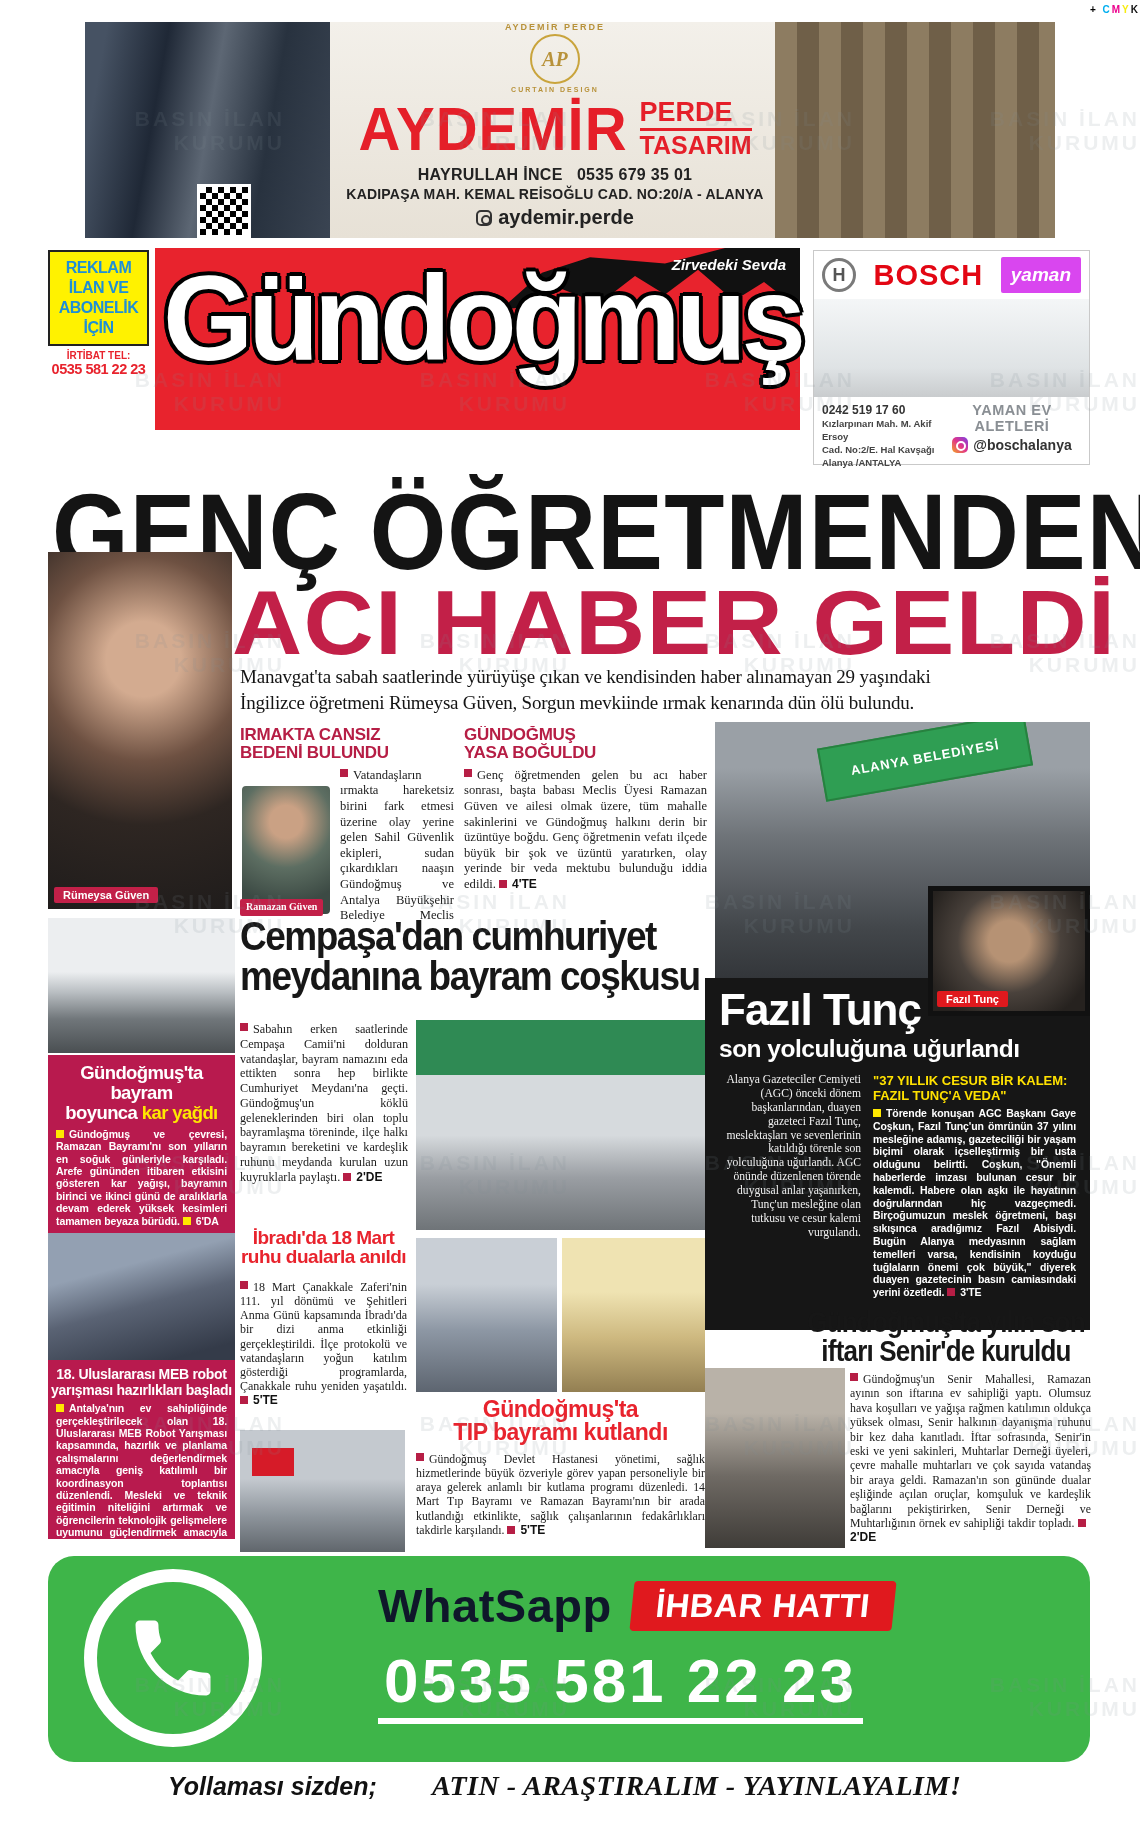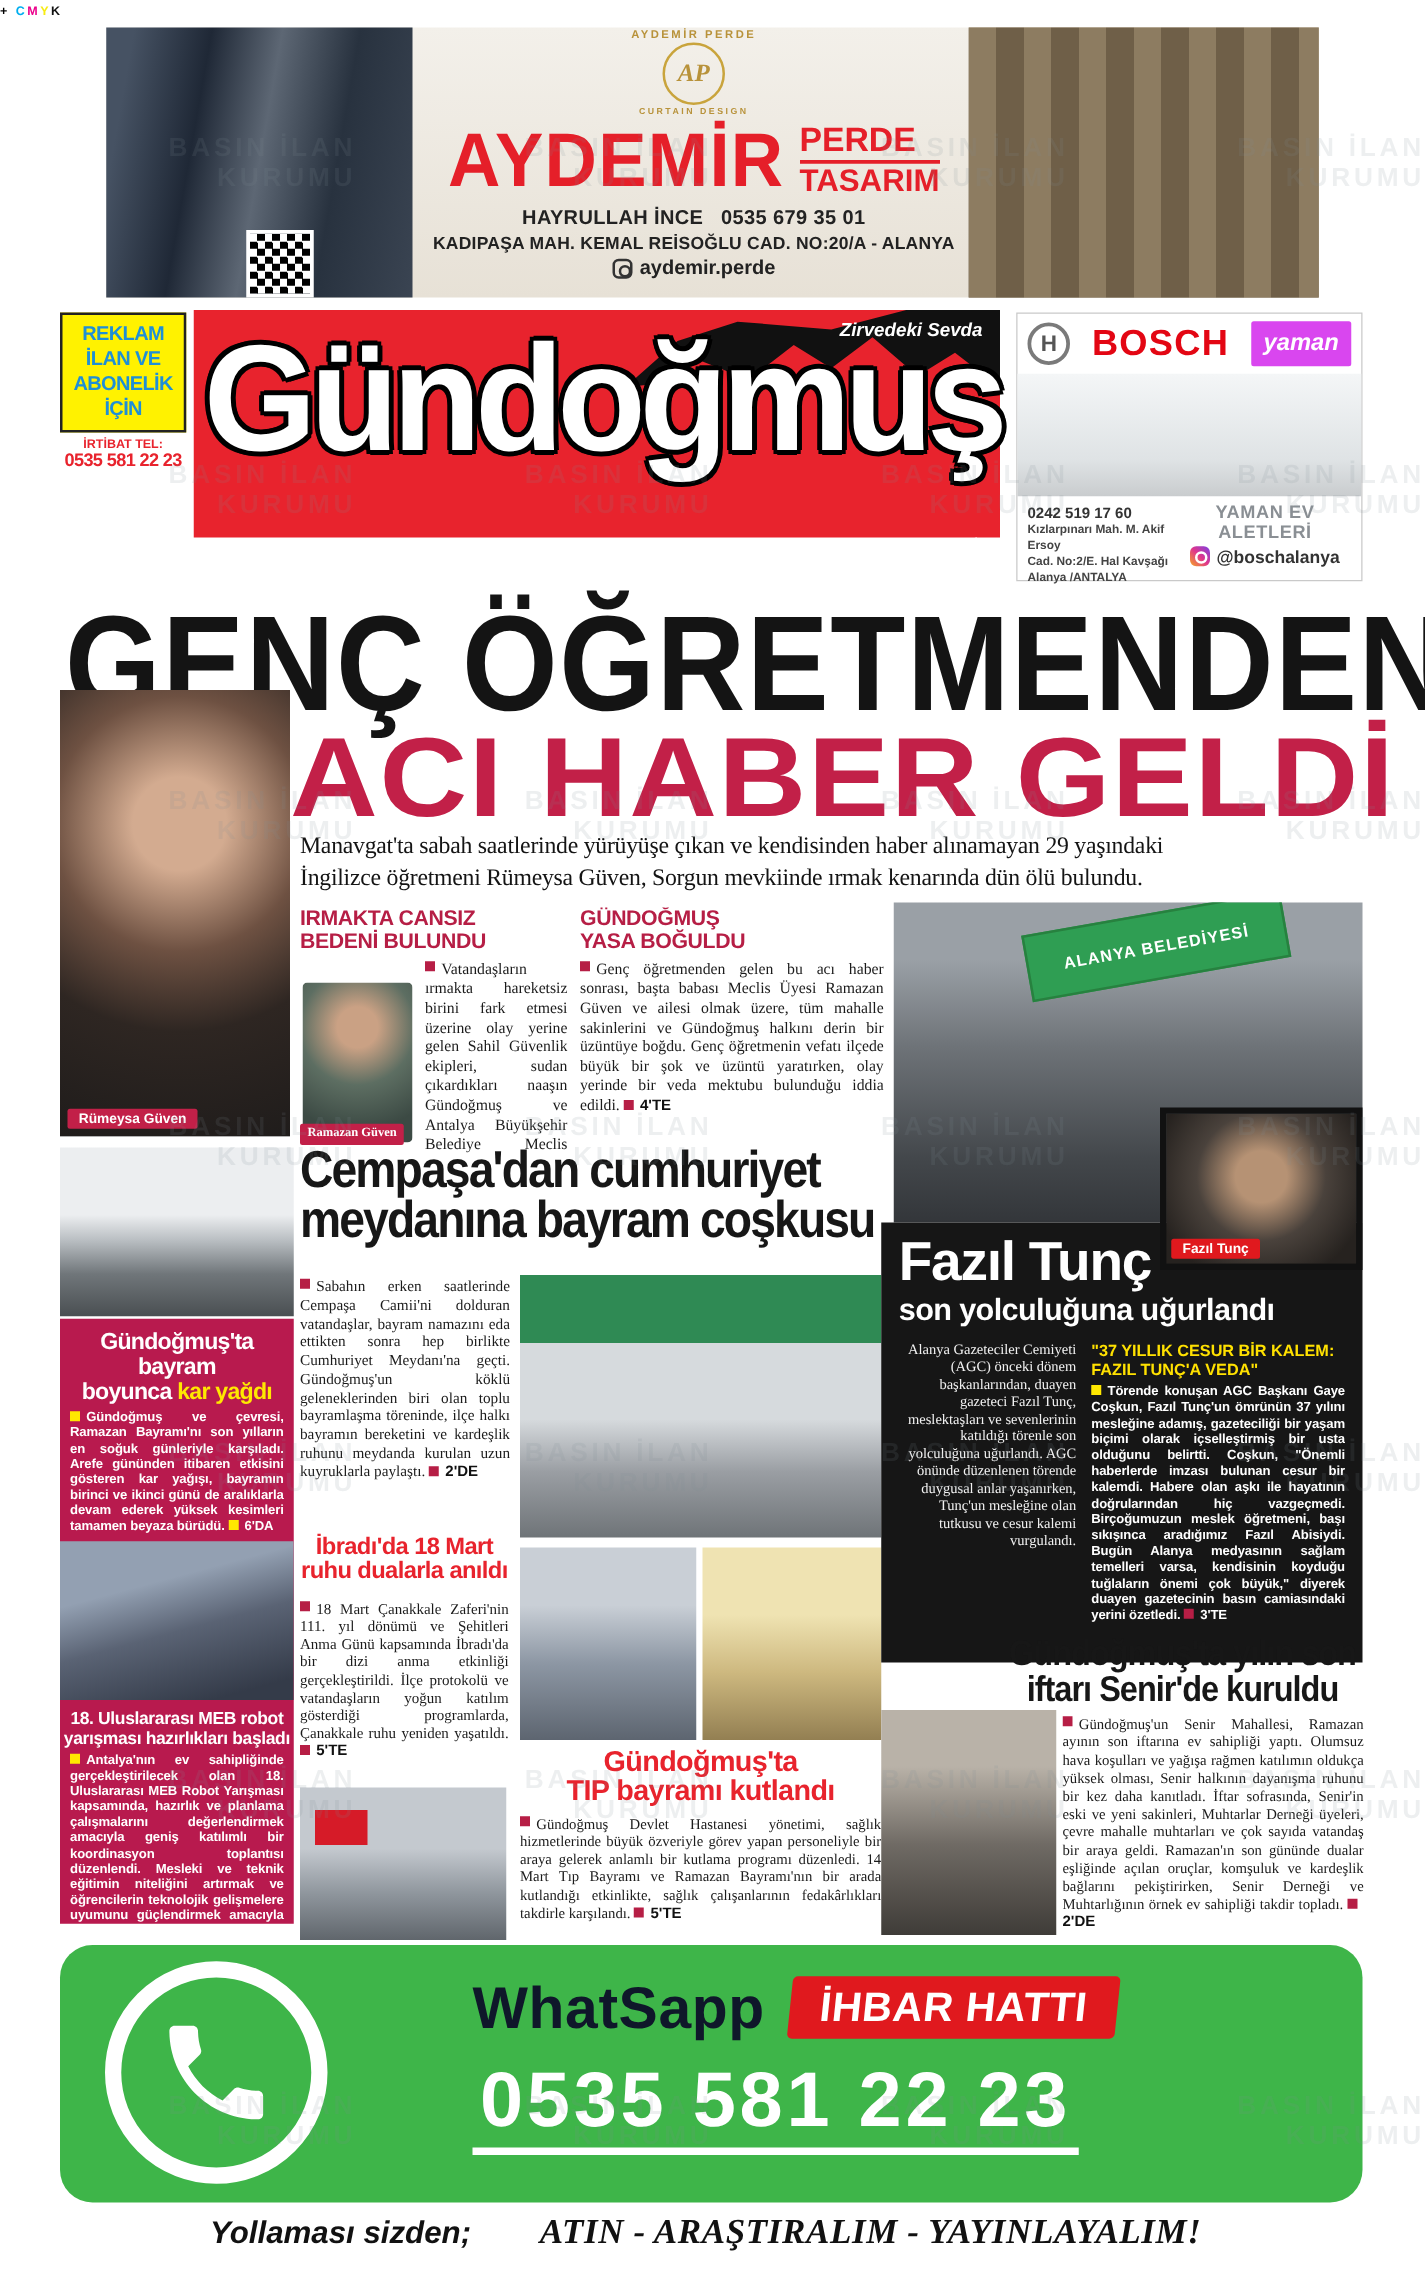--- a/index.html
+++ b/index.html
@@ -28,21 +28,21 @@
                    display:flex; align-items:center; justify-content:center; color:#b8923a;
                    font-family:"Liberation Serif",serif; font-style:italic; font-weight:700; font-size:20px; }
   .brand-row { display:flex; justify-content:center; align-items:center; gap:12px; margin-top:2px; }
   .brand-main { color:#e51f29; font-size:58px; font-weight:700; letter-spacing:1px; transform:scaleY(1.05); }
   .brand-sub { text-align:left; color:#e51f29; font-weight:700; line-height:1; }
   .brand-sub .s1 { font-size:27px; border-bottom:3px solid #e51f29; padding-bottom:2px; }
   .brand-sub .s2 { font-size:25px; padding-top:2px; }
   .ad-contact { font-size:16px; font-weight:700; color:#222; margin-top:4px; letter-spacing:0.3px; }
   .ad-address { font-size:14px; font-weight:700; color:#222; margin-top:2px; letter-spacing:0.2px; }
   .ad-insta { display:flex; justify-content:center; align-items:center; gap:6px; margin-top:4px;
-              font-size:16px; font-weight:700; color:#222; }
+              font-size:20px; font-weight:700; color:#222; }
   .ig-icon { display:inline-block; width:16px; height:16px; border-radius:5px; border:2px solid #333; position:relative; }
   .ig-icon::after { content:""; position:absolute; left:3px; top:3px; width:6px; height:6px; border:2px solid #333; border-radius:50%; }
   .ig-icon.grad { border:none; background:linear-gradient(45deg,#f5a623,#e0358b,#7b3fe4); }
   .ig-icon.grad::after { left:4px; top:4px; border-color:#fff; }
   .qr { position:absolute; left:112px; bottom:0px; width:54px; height:54px; border:3px solid #fff;
         background:repeating-conic-gradient(#000 0 25%, #fff 0 50%) 0 0 / 12px 12px; }
   
   .promo { left:48px; top:250px; width:101px; height:146px; }
   .promo-y { background:#fff200; border:2px solid #222; height:96px; text-align:center; padding-top:6px; }
   .promo-y div { color:#1f8fd6; font-weight:700; font-size:16px; line-height:1.25; letter-spacing:-0.5px; }
@@ -152,21 +152,21 @@
   .wa-brand { color:#0f172a; font-weight:700; font-size:47px; letter-spacing:0.5px; }
   .wa-badge { background:#e0191e; color:#fff; font-weight:700; font-size:33px; padding:6px 24px;
               border-radius:4px; transform:skewX(-6deg); letter-spacing:0.5px; }
   .wa-number { display:inline-block; margin-top:12px; color:#fff; font-weight:700; font-size:62px;
                letter-spacing:3px; border-bottom:6px solid #fff; padding:0 6px 2px; }
   .wa-foot { left:48px; top:1770px; width:1042px; display:flex; align-items:baseline; gap:55px; padding-left:120px; }
   .wa-foot .f1 { font-weight:700; font-style:italic; font-size:25px; color:#111; }
   .wa-foot .f2 { font-family:"Liberation Serif",serif; font-weight:700; font-style:italic; font-size:28px;
                  color:#111; letter-spacing:0.5px; }
   
-  .marks { left:0; top:4px; width:100%; text-align:left; font-size:10px; font-weight:700; letter-spacing:2px; }
+  .marks { left:0; top:4px; width:100%; text-align:right; font-size:10px; font-weight:700; letter-spacing:2px; }
   .marks .c{color:#00aeef}.marks .m{color:#ec008c}.marks .y{color:#f7ec13}.marks .k{color:#111}
 </style>
 </head>
 <body>
 
 <div class="page">
 
   <div class="abs marks">
     <span>+</span>
     <span class="c">C</span><span class="m">M</span><span class="y">Y</span><span class="k">K</span>

